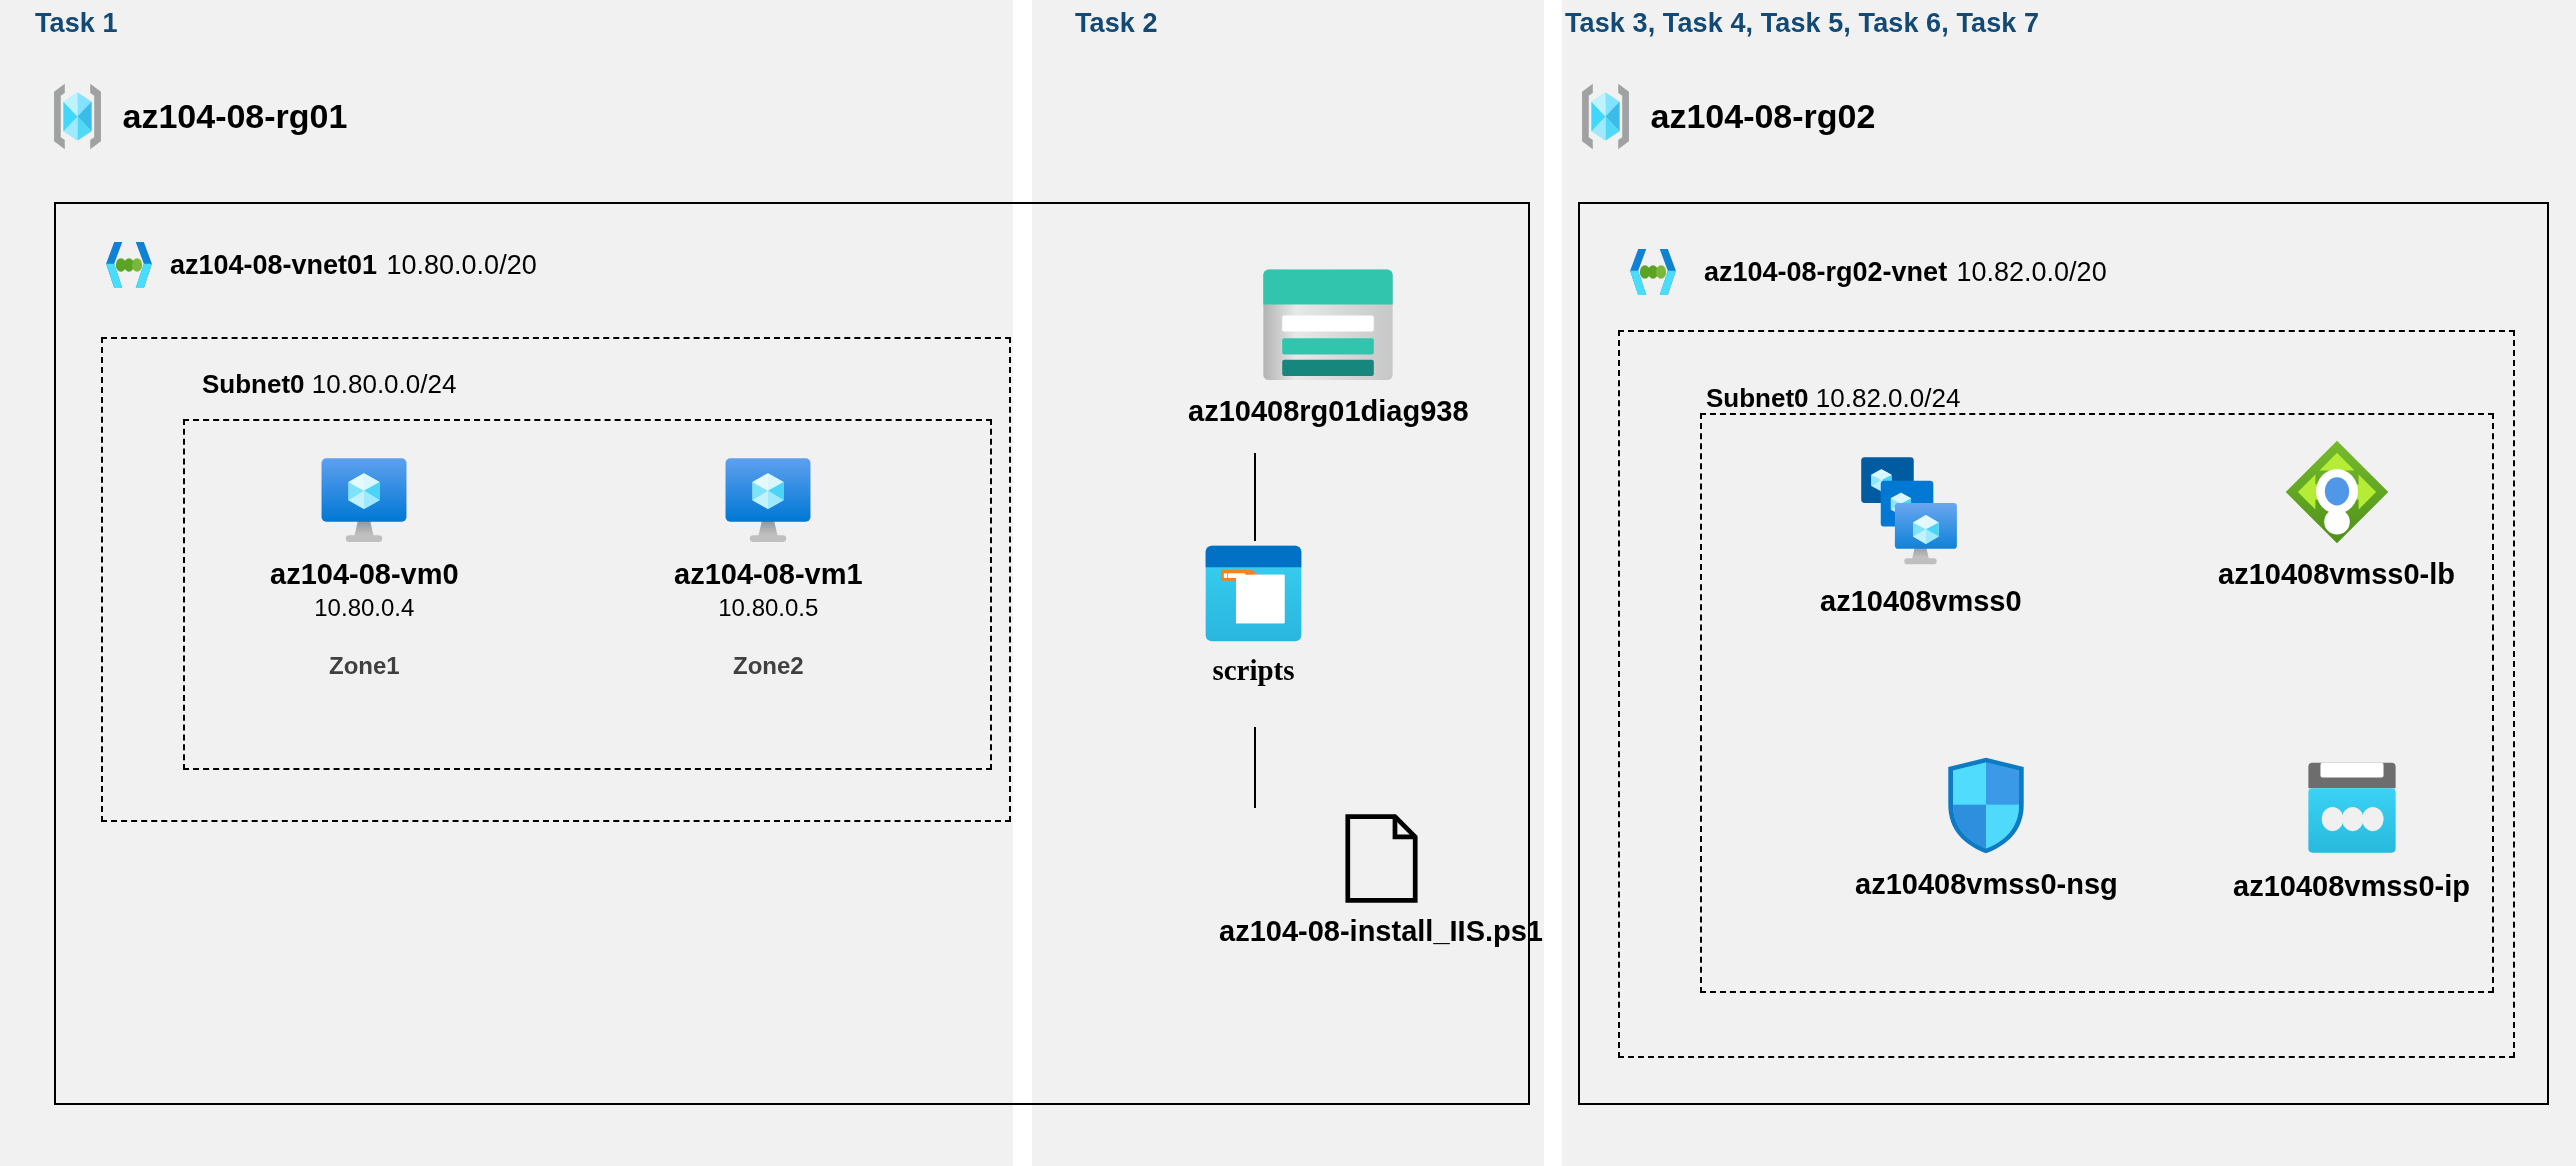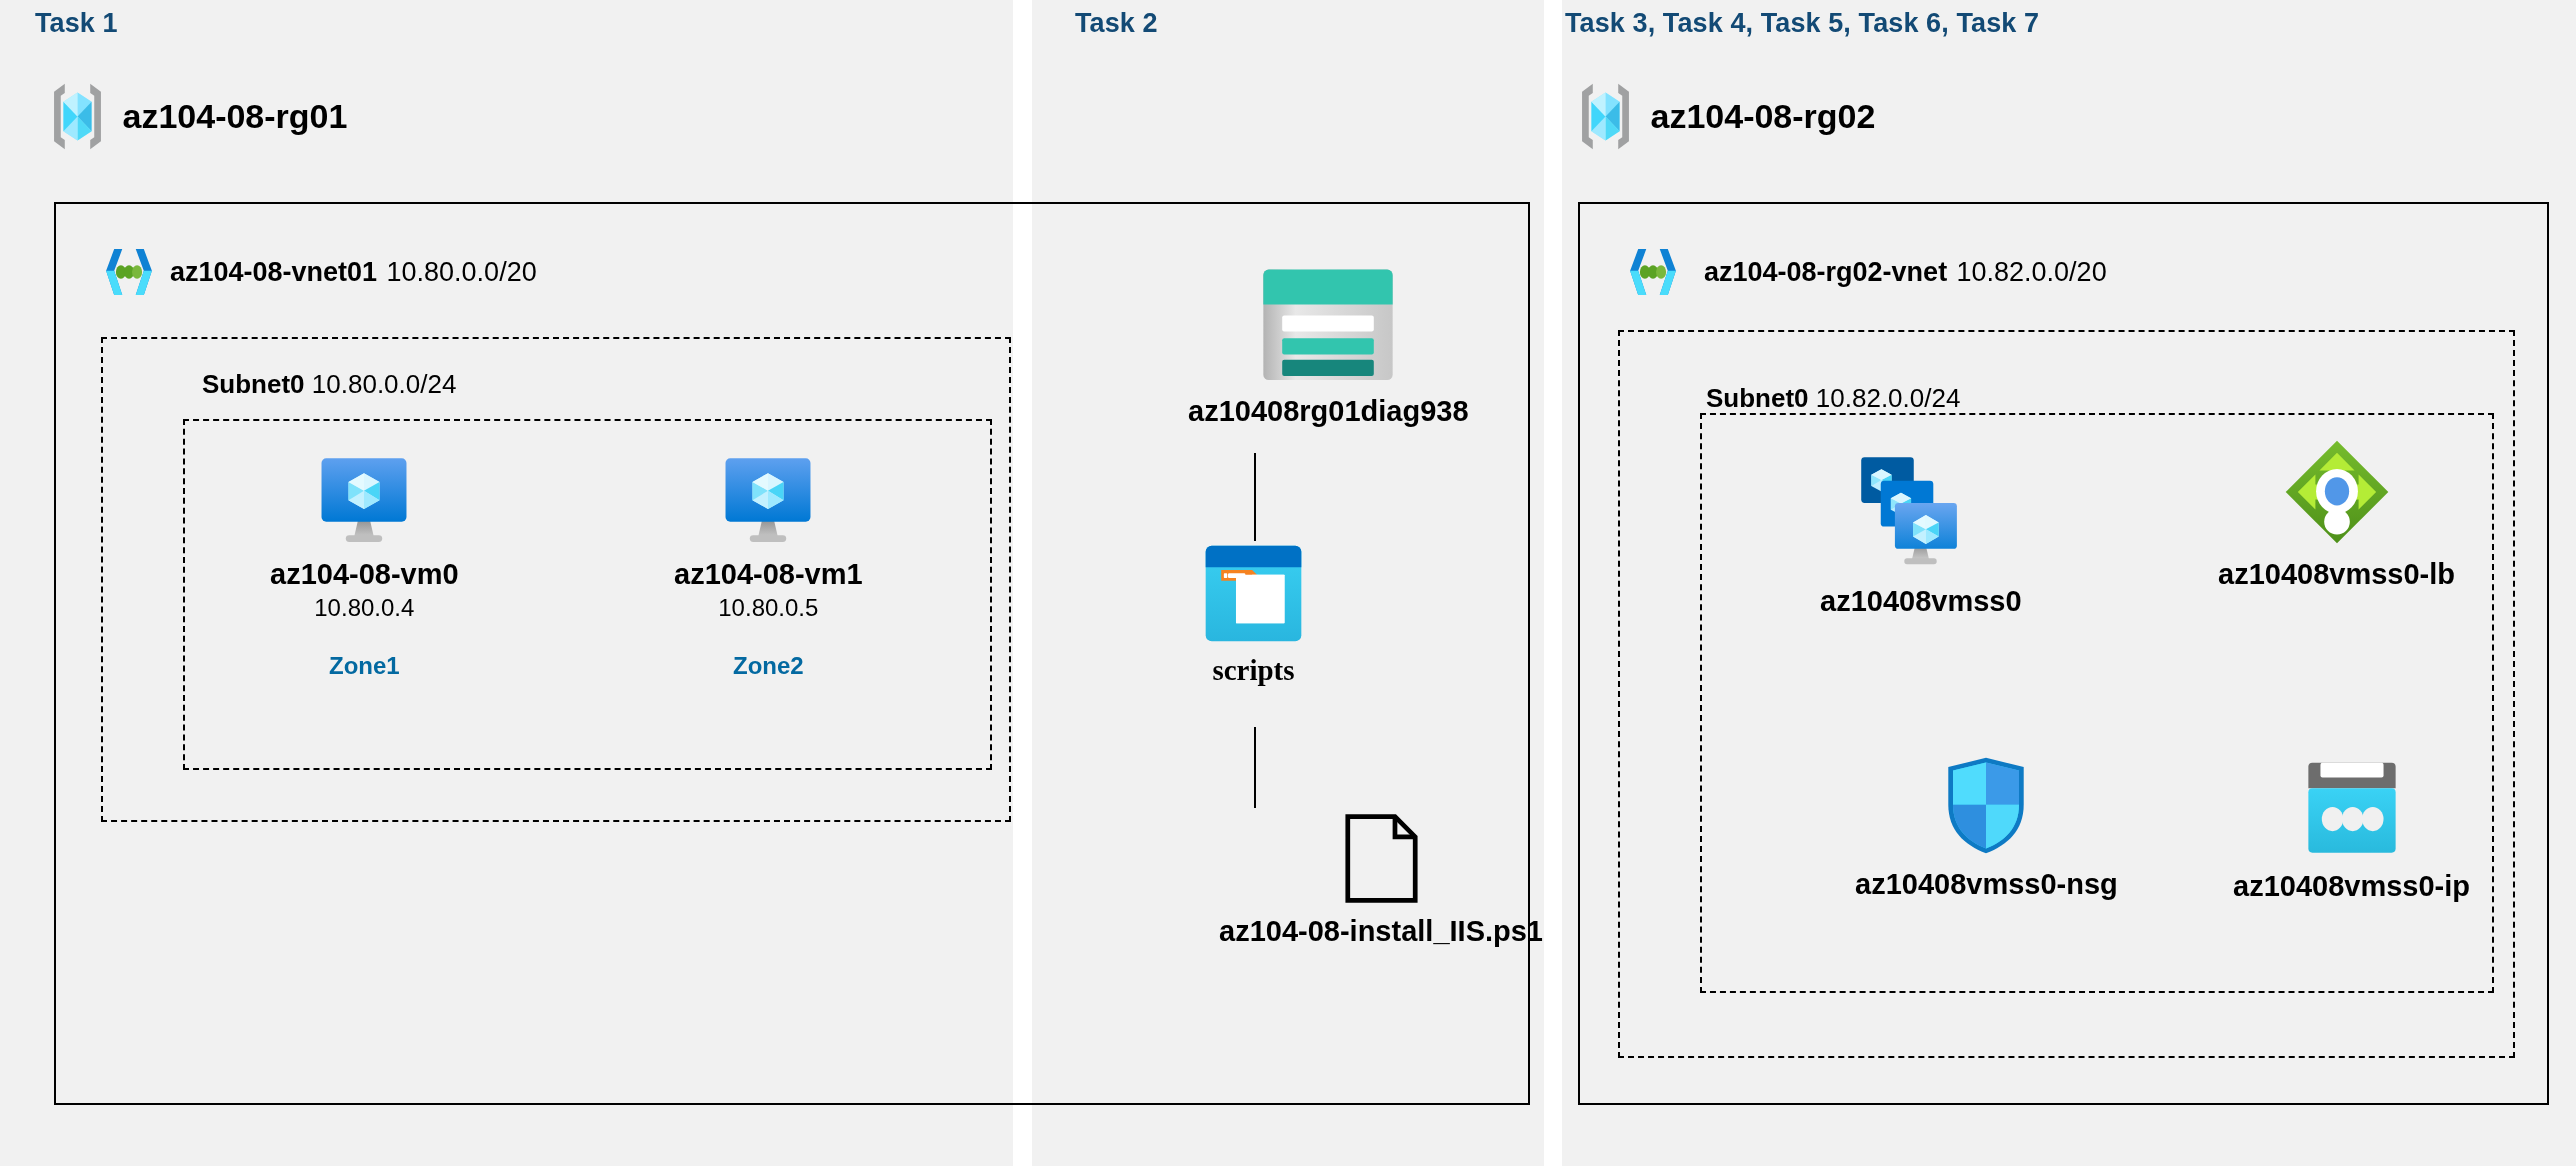--- a/index.html
+++ b/index.html
@@ -19,21 +19,21 @@
   .dashed-box{position:absolute;border:2.7px dashed #000;background:transparent;box-sizing:border-box;}
   .vnet-row{position:absolute;display:flex;align-items:center;gap:16px;}
   .vnet-name{font-size:27px;font-weight:bold;color:#000;white-space:nowrap;}
   .vnet-cidr{font-size:27px;font-weight:normal;color:#000;white-space:nowrap;margin-left:9.4px;}
   .subnet-row{position:absolute;white-space:nowrap;font-size:26px;color:#000;}
   .subnet-row b{font-weight:bold;}
   .subnet-row span{font-weight:normal;}
   .node{position:absolute;display:flex;flex-direction:column;align-items:center;}
   .node-label{font-size:29px;font-weight:bold;color:#000;white-space:nowrap;margin-top:12px;}
   .node-sub{font-size:24px;font-weight:normal;color:#000;white-space:nowrap;margin-top:2.7px;text-align:center;}
-  .node-zone{font-size:24px;font-weight:bold;color:#0369a1;white-space:nowrap;margin-top:30px;text-align:center;}
+  .node-zone{font-size:24px;font-weight:bold;color:#404040;white-space:nowrap;margin-top:30px;text-align:center;}
   .connector{position:absolute;width:2px;background:#000;}
   svg{display:block;}
 </style>
 </head>
 <body>
 
 <div class="panel" style="left:0px;top:0px;width:1013px;height:1166px;"></div>
 <div class="panel" style="left:1032px;top:0px;width:512px;height:1166px;"></div>
 <div class="panel" style="left:1562px;top:0px;width:1014px;height:1166px;"></div>
 
@@ -53,21 +53,21 @@
       <path d="M41 53 L41 89 L20 75 Z" fill="#9ee9ff"></path>
       <path d="M41 53 L20 75 L20 31 Z" fill="#41d6fb"></path>
       <path d="M41 53 L20 31 L41 17 Z" fill="#bff2ff"></path>
     </svg>
   </span>
   <span class="rg-name">az104-08-rg01</span>
 </div>
 
 <div class="solid-box" style="left:54px;top:202px;width:1476px;height:903px;"></div>
 
-<div class="vnet-row" style="left:94px;top:237px;gap:6px;">
+<div class="vnet-row" style="left:94px;top:230px;gap:6px;">
   <span>
     <svg width="70" height="70" viewBox="0 0 104 104">
       <path d="M30 18 L18 50 L30 86 L42 86 L30 50 L42 18 Z" fill="#0f82d4"></path>
       <path d="M18 50 L30 86 L42 86 L30 50 Z" fill="#4adcfb"></path>
       <path d="M74 18 L86 50 L74 86 L62 86 L74 50 L62 18 Z" fill="#0f82d4"></path>
       <path d="M86 50 L74 86 L62 86 L74 50 Z" fill="#4adcfb"></path>
       <ellipse cx="40" cy="52" rx="7.5" ry="10" fill="#5ba324"></ellipse>
       <ellipse cx="52" cy="52" rx="7.5" ry="10" fill="#5ba324"></ellipse>
       <ellipse cx="64" cy="52" rx="7.5" ry="10" fill="#7ab83c"></ellipse>
     </svg>

